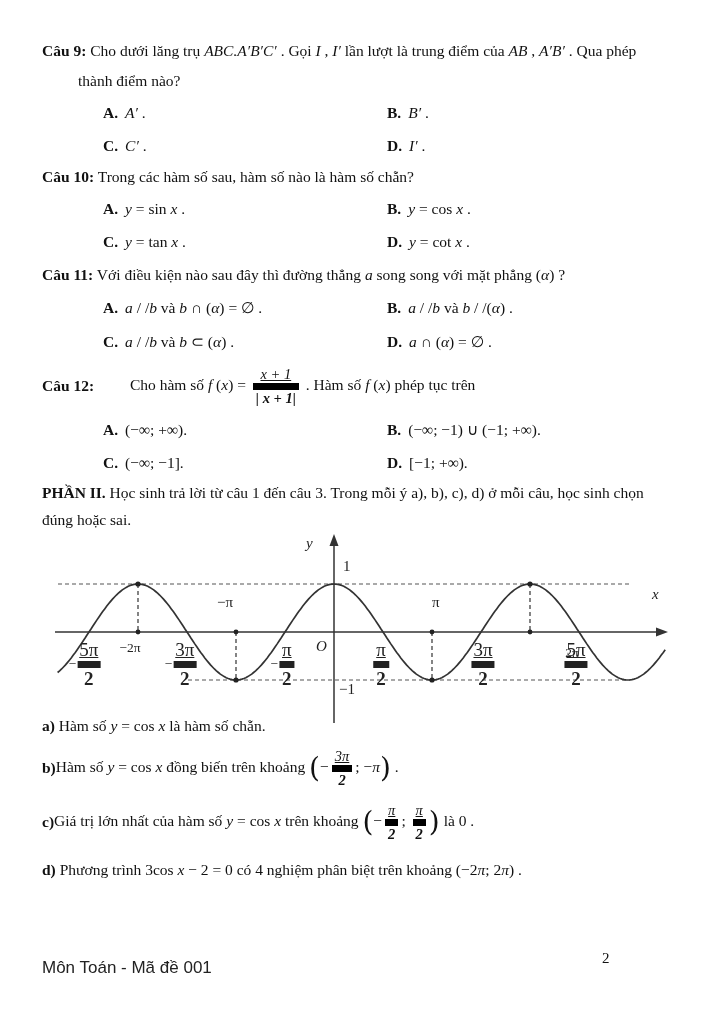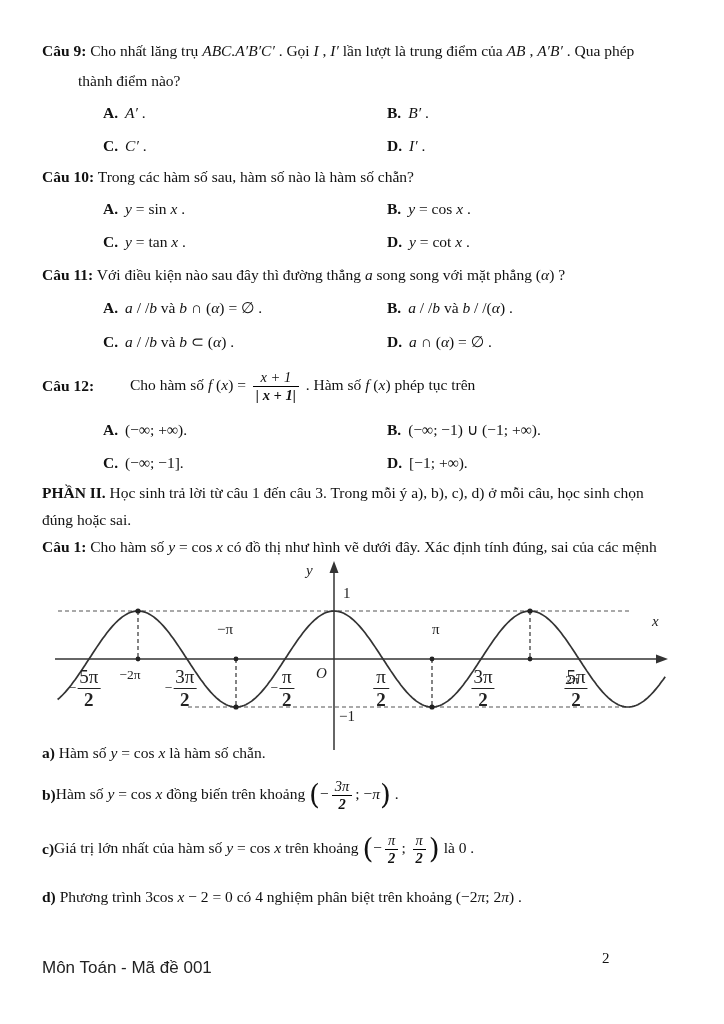--- a/index.html
+++ b/index.html
@@ -14,21 +14,21 @@
   .cont { padding-left: 36px; }
   .qlabel { font-weight: bold; }
   .s-i { font-style: italic; }
   .optrow { display: flex; align-items: center; min-height: 33px; white-space: nowrap; }
   .opt-a { margin-left: 61px; width: 284px; }
   .opt-key { font-weight: bold; margin-right: 7px; }
   .opt { display: inline-flex; align-items: center; }
   .frac { display: inline-flex; flex-direction: column; text-align: center;
           vertical-align: middle; font-style: italic; line-height: 1.15;
           font-size: 14.5px; margin: 0 3px; }
-  .fn { border-bottom: 1px solid #000000; padding: 0 3px; }
+  .fn { border-bottom: 7px solid #000000; padding: 0 3px; text-decoration: underline; }
   .fd { padding: 0 3px; font-weight: bold; }
   .s-bigp { font-size: 28px; font-weight: normal; vertical-align: -5px;
             font-family: "DejaVu Serif", serif; line-height: 1; }
   .q12-line { height: 54px; display: flex; align-items: center; white-space: nowrap; gap: 16px; }
   .p2 .ln, .c1 .ln { line-height: 27px; }
   .item-line { line-height: 30px; white-space: nowrap; }
   .item-frac-line { height: 46px; display: flex; align-items: center; white-space: nowrap; }
   
   .graph { position: relative; width: 680px; height: 192px; margin-left: -2px; }
   .graph svg { position: absolute; left: 0; top: 0; }
@@ -40,21 +40,21 @@
   .gtick .frac .fn { padding: 0 2px; border-color:#222; }
   
   .footer-left { position: absolute; left: 42px; top: 958px;
     font-family: "Liberation Sans", sans-serif; font-size: 17px; color: #222; }
   .page-num { position: absolute; left: 602px; top: 950px; font-size: 15px; }
 </style>
 </head>
 <body>
 
 <div>
-  <p class="ln"><span class="qlabel">Câu 9:</span> <span><span>Cho nhất lăng trụ </span><span class="s-i">ABC.A′B′C′</span><span> . Gọi </span><span class="s-i">I</span><span> , </span><span class="s-i">I′</span><span> lần lượt là trung điểm của </span><span class="s-i">AB</span><span> , </span><span class="s-i">A′B′</span><span> . Qua phép</span></span></p>
+  <p class="ln"><span class="qlabel">Câu 9:</span> <span><span>Cho dưới lăng trụ </span><span class="s-i">ABC.A′B′C′</span><span> . Gọi </span><span class="s-i">I</span><span> , </span><span class="s-i">I′</span><span> lần lượt là trung điểm của </span><span class="s-i">AB</span><span> , </span><span class="s-i">A′B′</span><span> . Qua phép</span></span></p>
   <p class="ln cont"><span>thành điểm nào?</span></p>
   <div class="optrow">
     <span class="opt opt-a">
         <span class="opt-key">A.</span>
         <span><span class="s-i">A′</span><span> .</span></span>
       </span>
     <span class="opt">
         <span class="opt-key">B.</span>
         <span><span class="s-i">B′</span><span> .</span></span>
       </span>
@@ -145,21 +145,20 @@
       </span>
   </div>
 </div>
 
 <div class="p2">
   <p class="ln"><span class="qlabel">PHẦN II.</span><span><span> Học sinh trả lời từ câu 1 đến câu 3. Trong mỗi ý a), b), c), d) ở mỗi câu, học sinh chọn</span></span></p>
   <p class="ln"><span>đúng hoặc sai.</span></p>
 </div>
 
 <div class="c1">
-  <p class="ln"><span class="qlabel">Câu 1:</span> <span><span>Cho hàm số </span><span class="s-i">y</span><span> = cos </span><span class="s-i">x</span><span> có đồ thị như hình vẽ dưới đây. Xác định tính đúng, sai của các mệnh</span></span></p>
 </div>
 
 <div class="graph">
   <svg width="680" height="192" viewBox="0 0 680 192">
 
     <line x1="18" y1="51" x2="590" y2="51" stroke="#555" stroke-width="1.2" stroke-dasharray="4 3"></line>
     <line x1="148" y1="147" x2="590" y2="147" stroke="#555" stroke-width="1.2" stroke-dasharray="4 3"></line>
 
     <line x1="98" y1="51" x2="98" y2="99" stroke="#333" stroke-width="1.2" stroke-dasharray="4 3"></line>
     <line x1="196" y1="99" x2="196" y2="147" stroke="#333" stroke-width="1.2" stroke-dasharray="4 3"></line>

